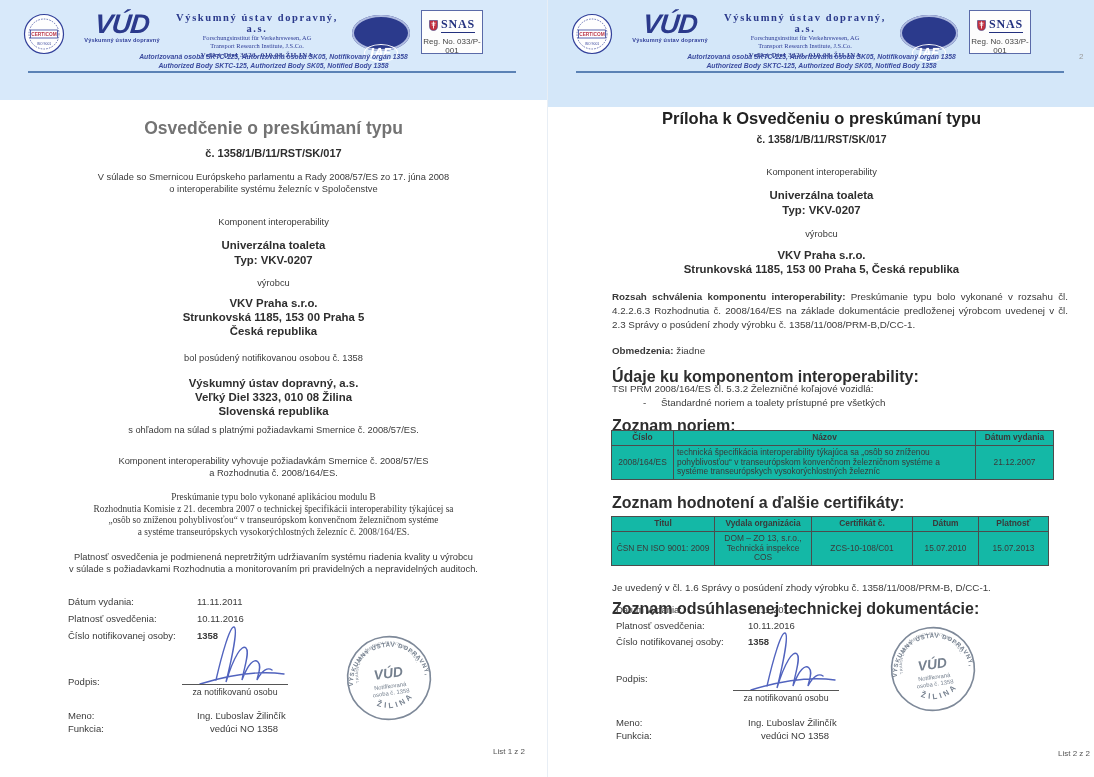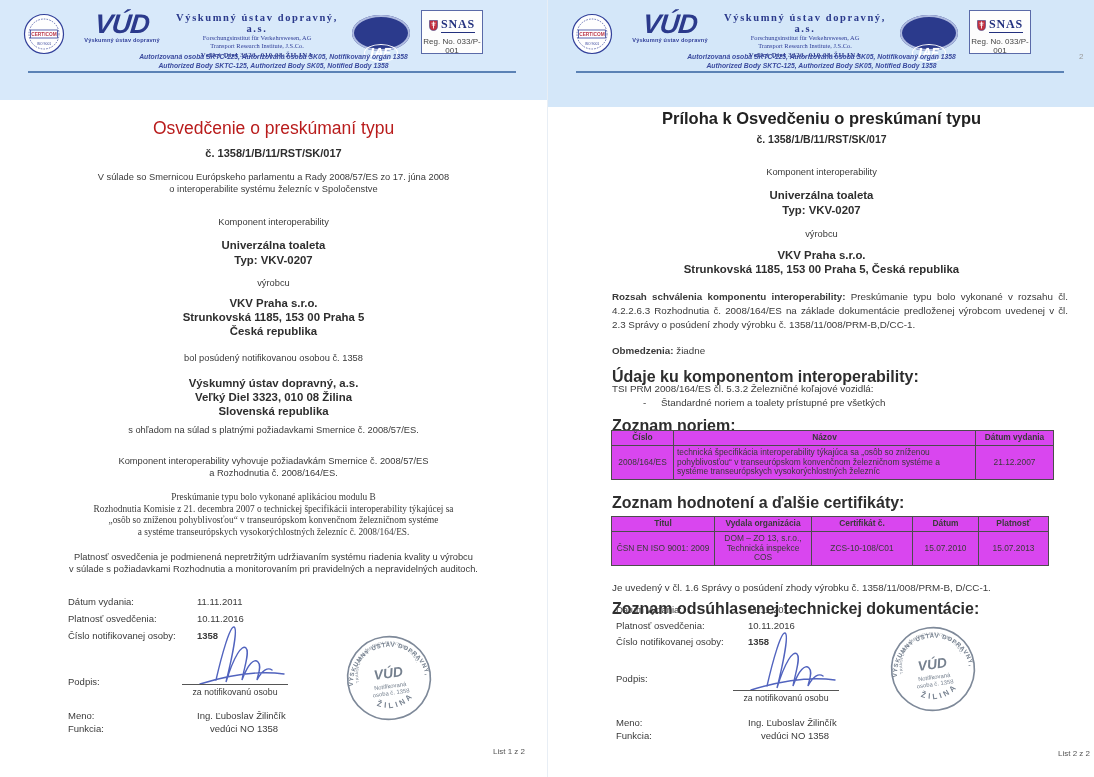--- a/index.html
+++ b/index.html
@@ -14,40 +14,40 @@
   .band{position:absolute;top:0;left:0;width:100%;background:#d8e9fa;}
   #p1 .band{height:100px;}
   #p2 .band{height:107px;background:#d4e7f9;}
   .abs{position:absolute;}
   .ctr{left:0;width:100%;text-align:center;}
   .pre{white-space:pre-line;}
   .b{font-weight:bold;}
   .t9{font-size:9.3px;line-height:12px;}
   .t10{font-size:9.8px;line-height:13.8px;}
   .t11b{font-size:11.4px;line-height:15px;font-weight:bold;color:#2e2e2e;}
-  .title-main{font-size:17.5px;font-weight:normal;color:#b91c1c;}
+  .title-main{font-size:17.5px;font-weight:bold;color:#737373;}
   .title-sub{font-size:11px;font-weight:bold;color:#2e2e2e;}
   .hd-name{font-family:"Liberation Serif", serif;font-size:10.5px;font-weight:bold;letter-spacing:1.6px;color:#2b3a8c;}
   .hd-sub{font-family:"Liberation Serif", serif;font-size:6.4px;line-height:8px;color:#33419a;}
   .hd-addr{font-family:"Liberation Serif", serif;font-size:6.8px;line-height:9px;font-weight:bold;color:#2b3a8c;letter-spacing:0.6px;}
   .auth-line{font-size:6.8px;line-height:8.6px;font-weight:bold;font-style:italic;color:#3a4a9e;}
   .hline{position:absolute;height:2px;background:#5b82b5;}
   .vud-glyph{font-size:27px;font-weight:bold;font-style:italic;letter-spacing:-1px;color:#2b3a8c;transform:skewX(-6deg);line-height:26px;}
   .vud-cap{font-size:5.6px;font-weight:bold;color:#33419a;letter-spacing:0.2px;}
   .iaf{width:58px;height:36px;border-radius:50%;background:#2b3a8c;box-shadow:0 0 0 2px #aebadf inset;display:flex;align-items:center;justify-content:center;}
   .iaf span{color:#fff;font-weight:bold;font-size:12px;font-style:italic;letter-spacing:0.5px;text-shadow:0 0 1px #fff;border:1.4px solid #fff;border-radius:50%;padding:1px 6px;margin-top:40px;}
   .snas{width:62px;height:44px;background:#fdfdfd;border:1.6px solid #5a6aa8;box-sizing:border-box;text-align:center;}
   .snas-top{display:flex;align-items:center;justify-content:center;gap:3px;margin-top:6px;}
   .snas-name{font-family:"Liberation Serif", serif;font-size:12px;font-weight:bold;color:#22307e;border-bottom:1.6px solid #22307e;letter-spacing:0.8px;}
   .snas-reg{font-size:8px;color:#444;margin-top:4px;}
   .pgnum{font-size:8px;color:#9a9a9a;}
   .lblrow{font-size:9.5px;}
   .sigline{border-top:1px solid #555;}
   .zaosobu{font-size:8.8px;}
-  .doc-table{border-collapse:collapse;table-layout:fixed;background:#d946ef;}
+  .doc-table{border-collapse:collapse;table-layout:fixed;background:#14b8a6;}
   .doc-table th,.doc-table td{border:1px solid #4c4c4c;font-size:8.4px;line-height:9.8px;padding:2px 3px;vertical-align:middle;text-align:center;color:#3a3a3a;}
   .doc-table th{font-weight:bold;}
   .doc-table td.lft{text-align:left;}
   .just{text-align:justify;}
   .footer{font-size:8px;color:#555;}
   .h-bold{font-size:16px;font-weight:bold;color:#2e2e2e;}
   .stampsvg text{fill:#76818f;}
 </style>
 </head>
 <body>

